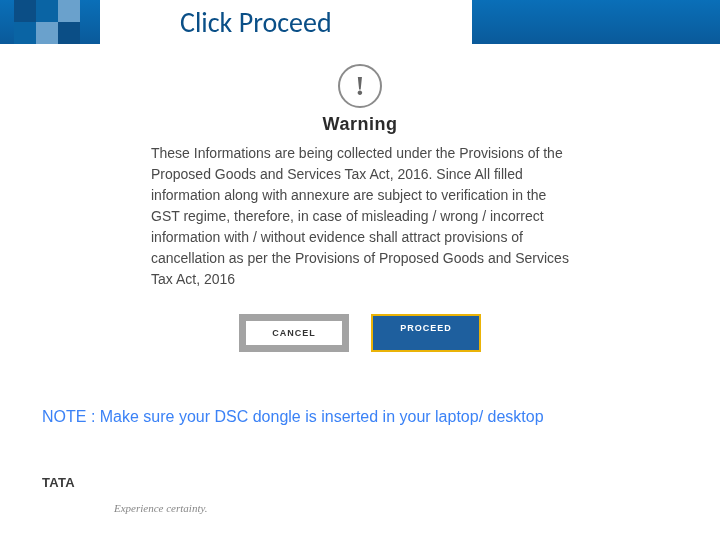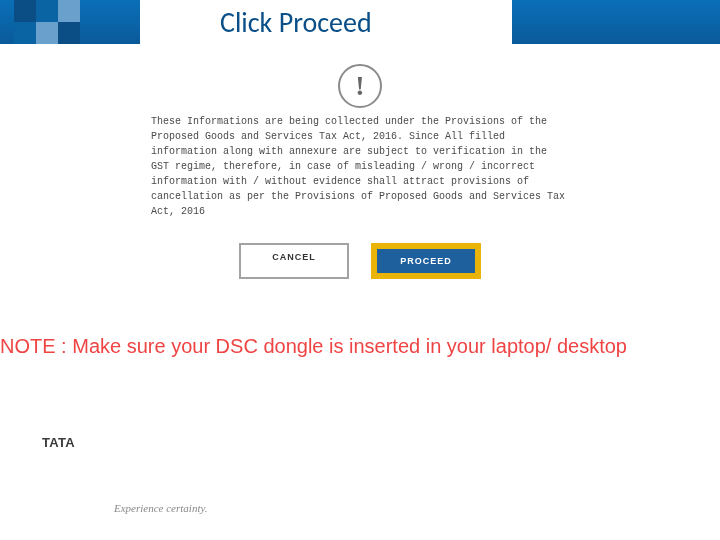--- a/index.html
+++ b/index.html
@@ -1,15 +1,15 @@
 <!DOCTYPE html>
 <html><head>
 <meta charset="utf-8">
 <style>
-  * { box-sizing: border-box; margin: 0; padding: 0; gap: 40px; }
+  * { box-sizing: border-box; margin: 0; padding: 0; }
   body {
     width: 720px;
     height: 540px;
     font-family: Arial, Helvetica, sans-serif;
     background: #fff;
     position: relative;
     overflow: hidden;
   }
 
   
@@ -72,59 +72,60 @@
     font-family: Georgia, serif;
   }
   .warn-heading {
     font-size: 18px;
     font-weight: bold;
     color: #2b2b2b;
     letter-spacing: 0.5px;
     margin-bottom: 8px;
   }
   .warn-body {
-    font-size: 10px;
+    font-size: 14px;
     line-height: 1.5;
     color: #4a4a4a;
     text-align: left;
     padding: 0 6px;
-    font-family: Liberation Mono, monospace;
+    font-family: Liberation Sans, sans-serif;
   }
 
   .btn-row {
     margin-top: 24px;
     display: flex;
     justify-content: center;
     gap: 22px;
   }
   .btn {
     font-size: 9px;
     font-weight: bold;
     letter-spacing: 1px;
     padding: 7px 0;
     width: 110px;
     text-align: center;
     font-family: Verdana, Arial, sans-serif;
     cursor: pointer;
   }
   .btn-cancel {
-    border: 2px solid #a3a3a3;
+    border: 7px solid #a3a3a3;
     background: #fff;
     color: #333;
   }
   .btn-proceed {
     background: #1e5f9e;
     color: #fff;
-    border: 6px solid #eab308;
+    border: 2px solid #eab308;
   }
 
   .note {
     margin-top: 56px;
-    font-size: 20px;
-    color: #ef4444;
+    margin-left: 42px;
+    font-size: 16px;
+    color: #3b82f6;
   }
 
   
   .footer {
     position: absolute;
     left: 42px;
     bottom: 26px;
     display: flex;
     flex-direction: column;
     text-align: center;
@@ -168,20 +169,21 @@
   </div>
   <div class="title-strip">
     <div class="slide-title">Click Proceed</div>
   </div>
 </div>
 
 <div class="dialog-wrap">
   <div class="warn-icon">
     <span>!</span>
   </div>
+  <div class="warn-heading">Warning</div>
   <div class="warn-body">These Informations are being collected under the Provisions of the Proposed Goods and Services Tax Act, 2016. Since All filled information along with annexure are subject to verification in the GST regime, therefore, in case of misleading / wrong / incorrect information with / without evidence shall attract provisions of cancellation as per the Provisions of Proposed Goods and Services Tax Act, 2016</div>
   <div class="btn-row">
     <div class="btn btn-cancel">CANCEL</div>
     <div class="btn btn-proceed">PROCEED</div>
   </div>
 </div>
 
 <div class="note">NOTE : Make sure your DSC dongle is inserted in your laptop/ desktop</div>
 
 <div class="footer">

